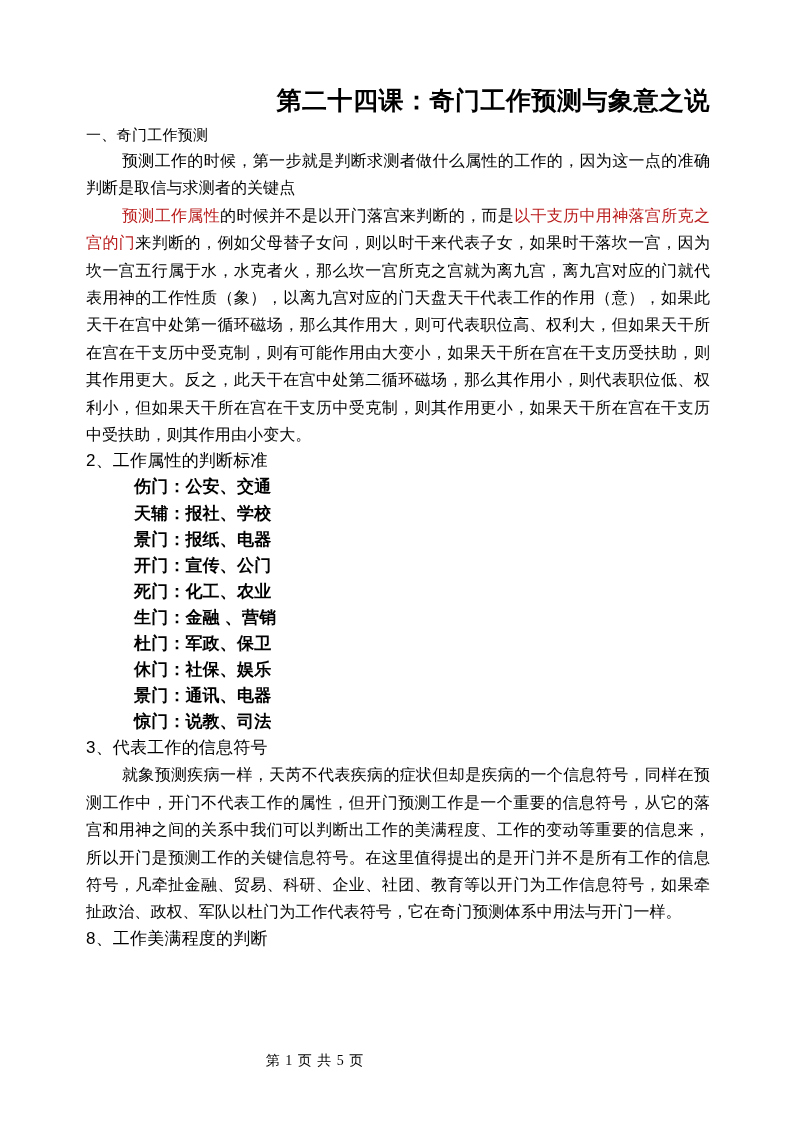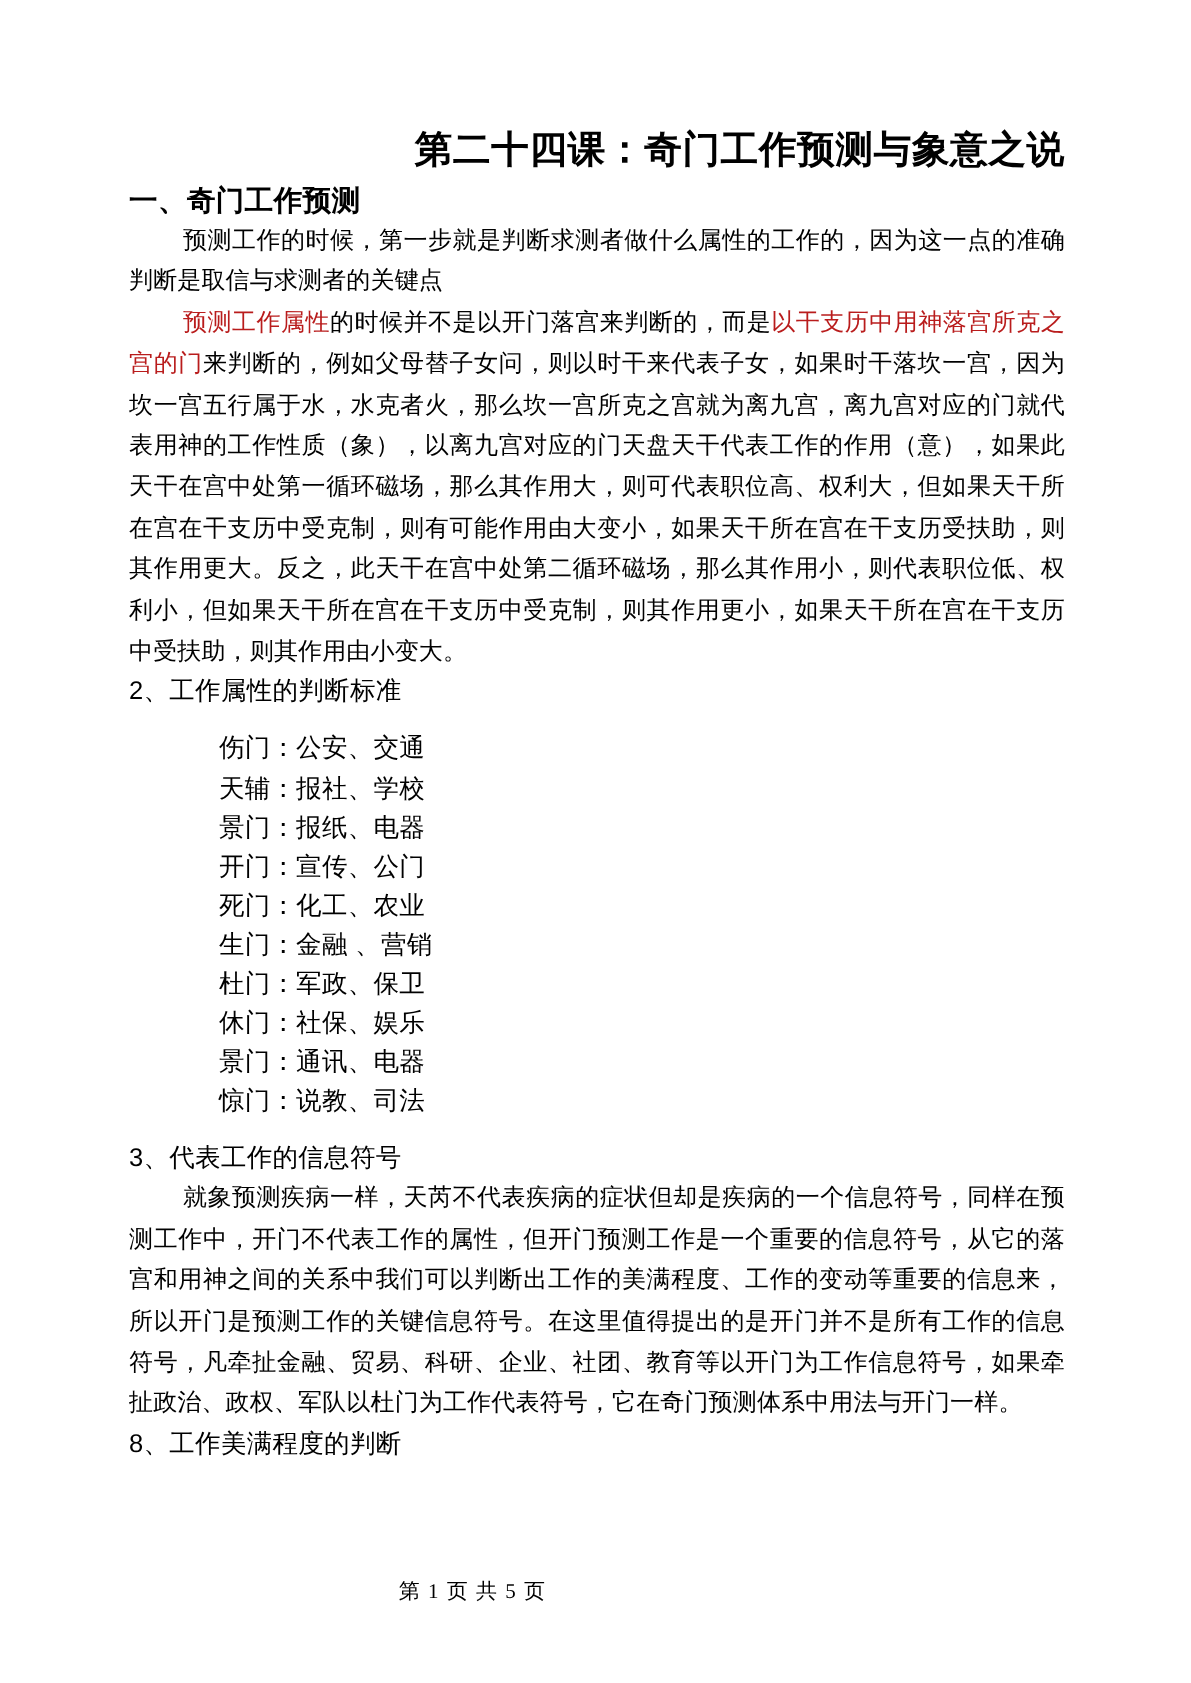--- a/index.html
+++ b/index.html
@@ -32,22 +32,22 @@
     font-size: 25px;
     font-weight: bold;
     line-height: 40px;
     letter-spacing: 0.5px;
     margin: 0 0 2px 0;
     padding-left: 32px;
     white-space: nowrap;
     text-align: right;
   }
   .h-section {
-    font-size: 19px;
-    font-weight: bold;
+    font-size: 15px;
+    font-weight: normal;
     line-height: 25px;
     margin: 0;
     letter-spacing: 0.3px;
   }
   .h-sub {
     font-size: 17px;
     font-weight: normal;
     line-height: 26px;
     margin: 0;
     letter-spacing: 0.2px;
@@ -58,23 +58,24 @@
     margin: 0;
     text-align: justify;
     text-justify: inter-ideograph;
     text-indent: 36px;
     letter-spacing: 0.1px;
   }
   .blue {
     color: #b91c1c;
   }
   .gate-list {
-    margin: 12px;
+    margin: 0;
     padding: 0;
     list-style: none;
+    font-weight: bold;
   }
   .gate-list li {
     font-size: 17px;
     line-height: 26.1px;
     padding-left: 48px;
     margin: 0;
     white-space: nowrap;
     letter-spacing: 0.2px;
   }
   .gate-sep {

